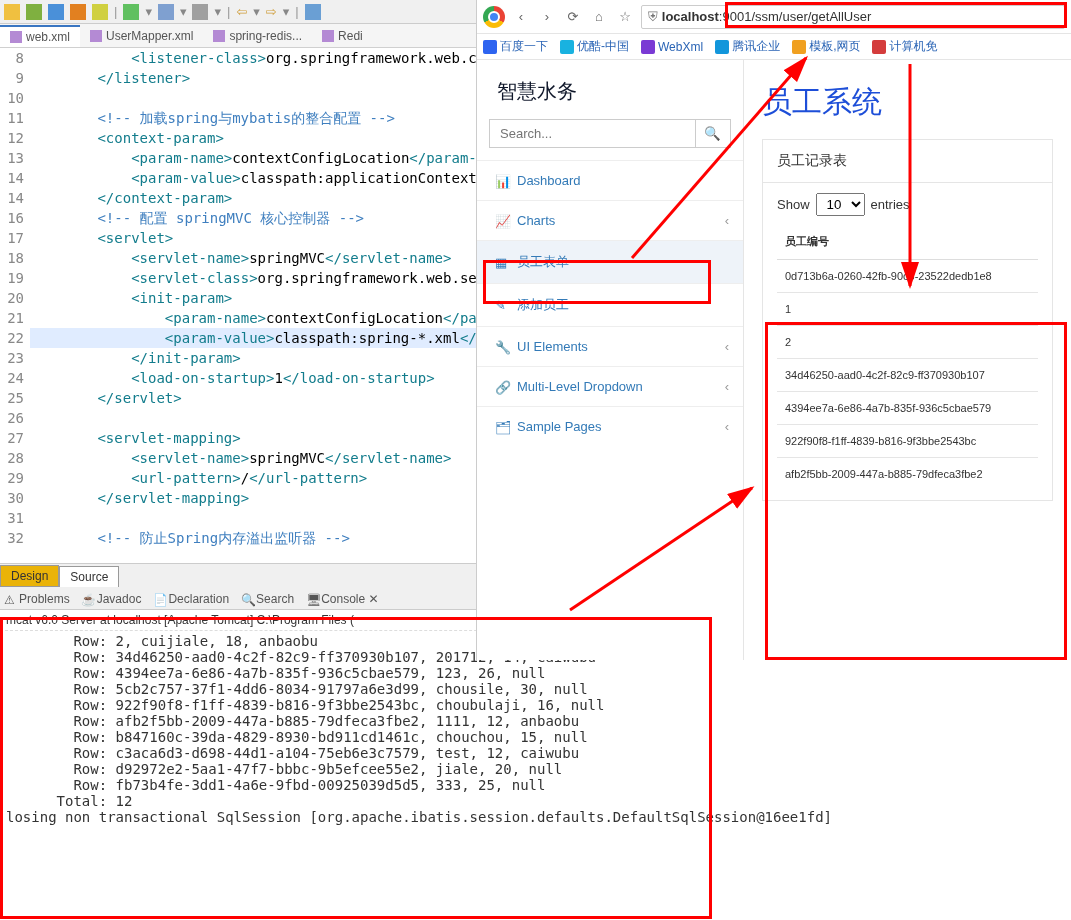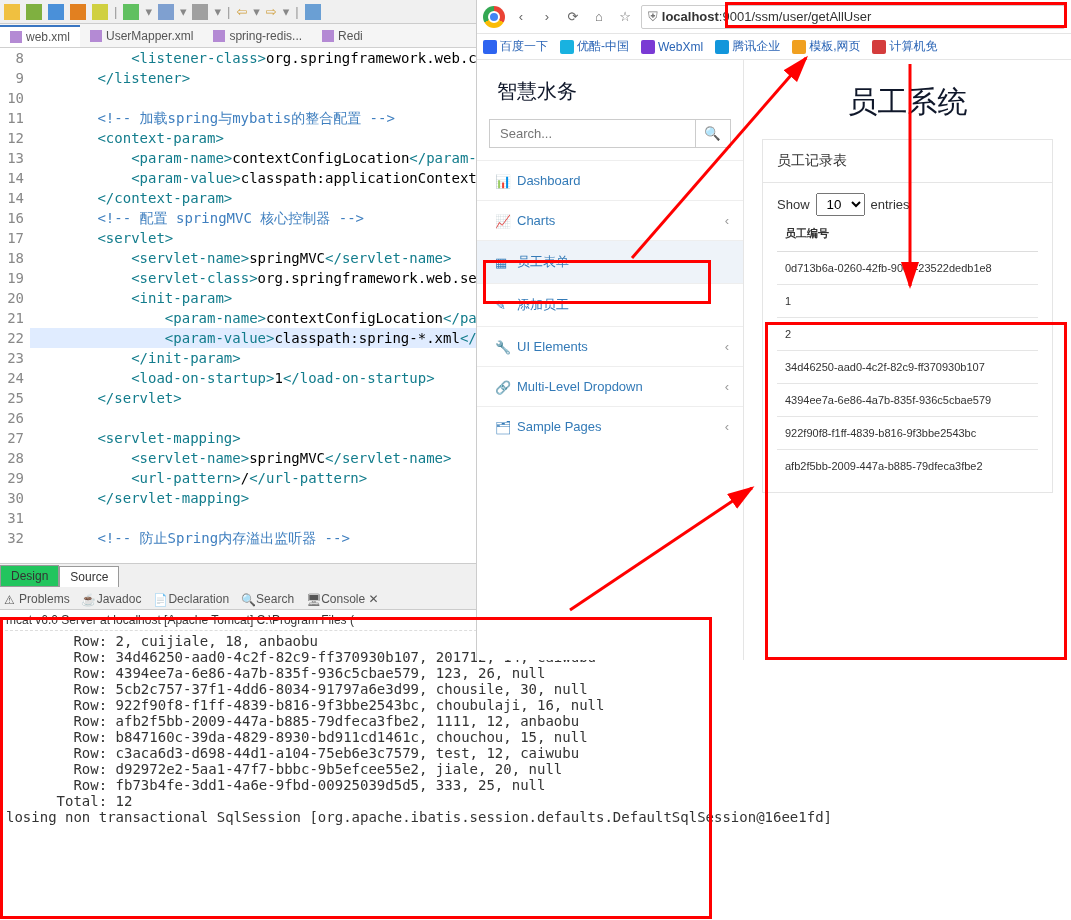--- a/index.html
+++ b/index.html
@@ -19,21 +19,21 @@
 .code-area { display: flex; height: 515px; font-family: Consolas, monospace; font-size: 14px; }
 .gutter { width: 30px; background: #fff; color: #888; text-align: right; padding-right: 6px; line-height: 20px; }
 .code-body { flex: 1; white-space: pre; line-height: 20px; overflow: hidden; }
 .c-tag { color: #127c8c; }
 .c-cmt { color: #3f7fbf; text-align: center; }
 .c-txt { color: #000; }
 .hl-line { background: #e0ecff; display: inline-block; width: 100%; }
 
 
 .ds-toggle { height: 25px; background: #f0f0f0; border-top: 1px solid #ccc; display: flex; align-items: center; font-size: 12px; }
-.ds-toggle span { padding: 3px 10px; border: 1px solid #999; background: #22c55e; }
+.ds-toggle span { padding: 3px 10px; border: 1px solid #999; background: #eab308; }
 .ds-toggle span.active { background: #fff; border-bottom: none; }
 
 
 .console-tabs { height: 22px; background: #f0f0f0; border-bottom: 1px solid #ccc; display: flex; align-items: center; padding-left: 4px; gap: 12px; font-size: 12px; color: #555; }
 .console-tabs span { display: flex; align-items: center; gap: 3px; }
 .console-tabs .ct-icon { width: 12px; height: 12px; display:inline-block; }
 
 
 .console-header { padding: 3px 6px; font-size: 12px; border-bottom: 1px dashed #ddd; }
 .console-body { font-family: Consolas, monospace; font-size: 14px; line-height: 16px; white-space: pre; padding: 2px 6px; height: 250px; overflow: hidden; }
@@ -60,24 +60,24 @@
 .admin-search { padding: 0 12px 12px; display:flex; }
 .admin-search input { flex:1; border:1px solid #ccc; border-right:none; padding:6px 10px; font-size:13px; }
 .admin-search button { width:36px; border:1px solid #ccc; background:#fff; cursor:pointer; }
 .nav-list { list-style:none; }
 .nav-list li { padding: 12px 18px; color:#337ab7; font-size:13px; border-top:1px solid #eee; display:flex; align-items:center; gap:8px; cursor:pointer; position:relative; }
 .nav-list li.selected { background:#eef3f9; }
 .nav-list li .chev { position:absolute; right:14px; color:#999; }
 .nav-icon { width:14px; height:14px; display:inline-block; }
 
 .admin-main { flex:1; padding: 0 18px; }
-.admin-title { font-size: 30px; padding: 22px 0 16px; color:#0f172a; border-bottom:0;text-align:center; }
+.admin-title { font-size: 30px; padding: 22px 0 16px; color:#1d4ed8; border-bottom:0; }
 .card-title { font-size:14px; padding:12px 14px; border:1px solid #e5e5e5; border-bottom:none; background:#fff; }
 .card-body { border:1px solid #e5e5e5; padding:10px 14px; }
-.show-entries { font-size:13px; display:flex; align-items:center; gap:6px; }
+.show-entries { font-size:13px; display:flex; align-items:center; gap:6px; margin-bottom:8px; }
 .show-entries select { padding:2px 6px; }
 .data-table { width:100%; border-collapse:collapse; font-size:11px; }
 .data-table th, .data-table td { text-align:left; padding:10px 8px; border-top:1px solid #e5e5e5; }
 .data-table th { border-top:none; border-bottom:1px solid #ddd; }
 
 
 .arrow-svg { position:absolute; pointer-events:none; }
 </style>
 </head>
 <body>

